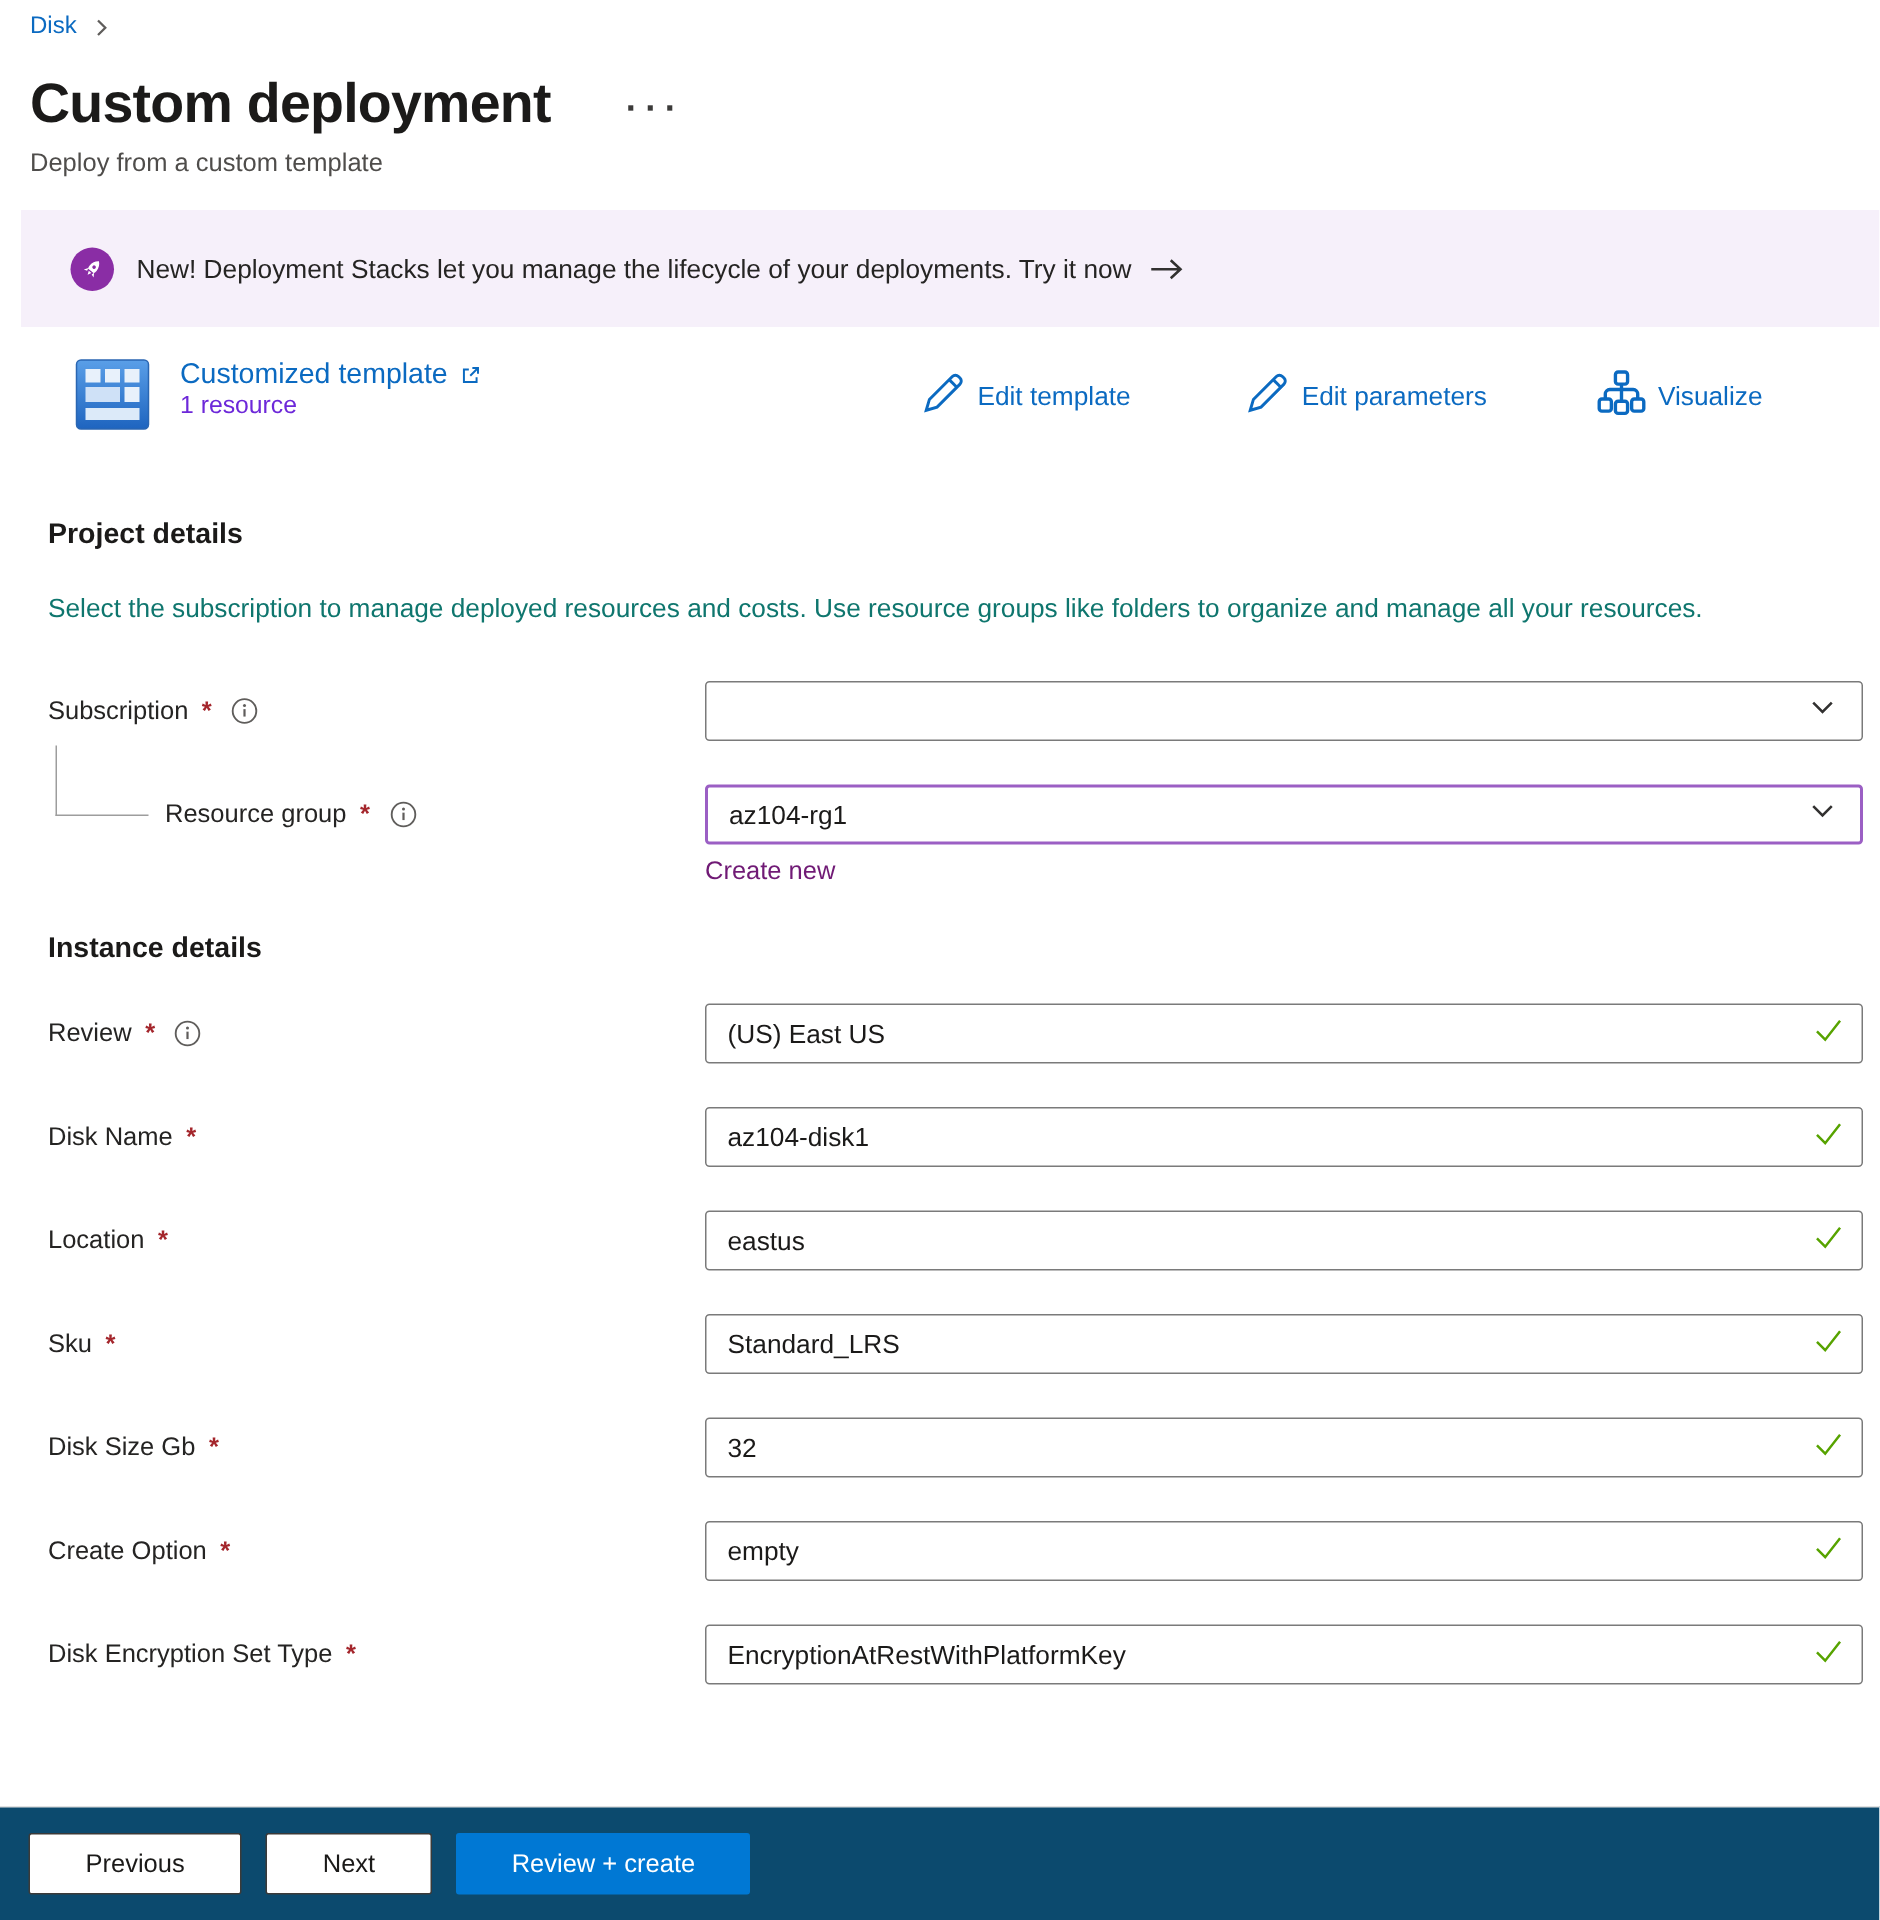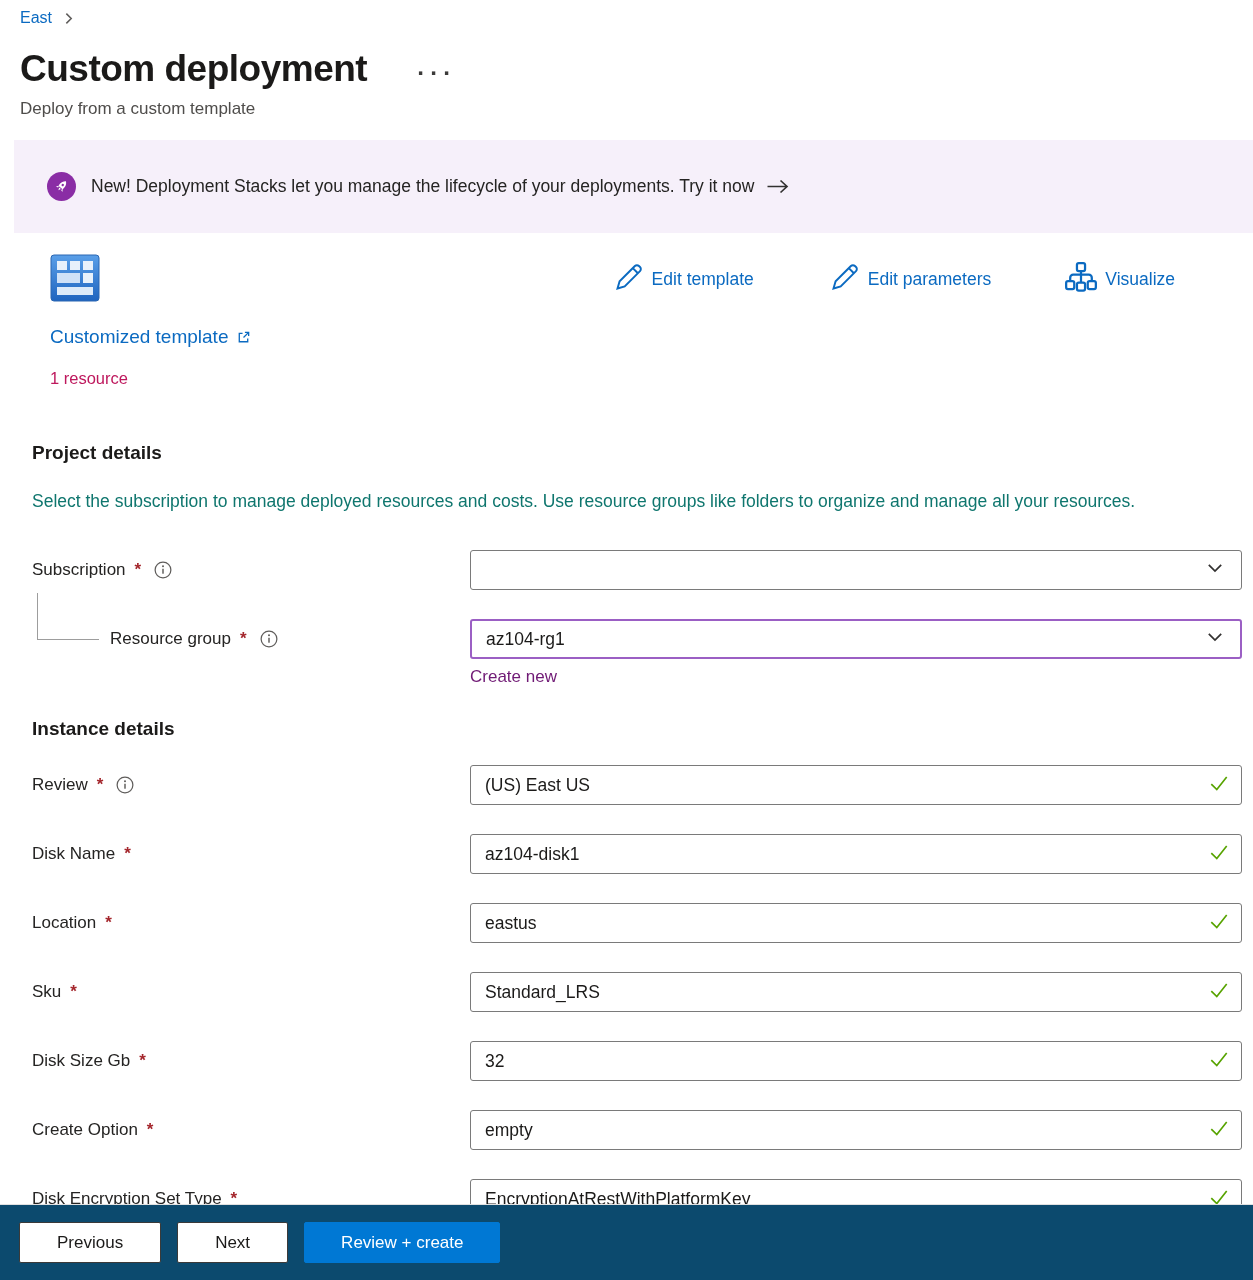--- a/index.html
+++ b/index.html
@@ -17,31 +17,31 @@
   .breadcrumb { display: flex; align-items: center; gap: 10px; padding: 9px 0 0 20px; font-size: 16px; }
   .breadcrumb a { color: #0b6ac1; text-decoration: none; cursor: pointer; }
 
   
   .title-row { display: flex; align-items: center; gap: 50px; margin: 21px 12px 0 20px; }
   .page-title { font-size: 37px; font-weight: 700; letter-spacing: -0.5px; color: #1b1a19; }
   .more-dots { font-size: 24px; font-weight: 700; color: #3b3a39; letter-spacing: 5px; cursor: pointer; line-height: 10px; padding-top: 8px; }
   .subtitle { margin: 9px 0 0 20px; font-size: 17px; color: #4f4d4b; }
 
   
-  .banner { margin: 21px 0 0 14px; width: 1239px; height: 93px; background: #f6f0fa; display: flex; align-items: center; cursor: pointer; }
+  .banner { margin: 21px 0 0 14px; width: 1239px; height: 78px; background: #f6f0fa; display: flex; align-items: center; cursor: pointer; }
   .rocket-circle { width: 29px; height: 29px; border-radius: 50%; background: #8a2da5; margin-left: 33px; flex: 0 0 auto; display: flex; align-items: center; justify-content: center; }
   .banner-msg { margin-left: 15px; font-size: 17.5px; color: #252423; }
   .banner-arrow { margin-left: 12px; display: flex; align-items: center; }
 
   
   .template-row { display: flex; justify-content: space-between; align-items: flex-start; margin: 21px 78px 0 50px; }
-  .template-left { display: flex; gap: 20px; flex-direction: column; }
+  .template-left { display: flex; gap: 20px; }
   .template-texts { padding-top: 0; }
   .template-link { display: flex; align-items: center; gap: 8px; color: #0b6ac1; font-size: 19px; text-decoration: none; cursor: pointer; }
-  .resource-count { font-size: 16.5px; color: #be185d; margin-top: 21px; }
+  .resource-count { font-size: 16.5px; color: #6d28d9; margin-top: 0; }
   .actions { display: flex; gap: 72px; padding-top: 6px; }
   .action-btn { display: flex; flex-direction: row; align-items: center; gap: 6px; color: #0b6ac1; cursor: pointer; background: none; border: none; font-family: inherit; }
   .action-btn .lbl { font-size: 17.5px; color: #0b6ac1; }
 
   
   .section-heading { margin: 54px 0 0 32px; font-size: 19px; font-weight: 700; color: #1b1a19; }
   .section-desc { margin: 22px 32px 0 32px; max-width: 1150px; font-size: 17.5px; line-height: 31px; color: #0f766e; }
 
   
   .form-area { margin-left: 32px; position: relative; }
@@ -77,21 +77,21 @@
   .btn { height: 41px; font-size: 17px; font-family: inherit; border-radius: 2px; cursor: pointer; }
   .btn-outline { background: #fff; border: 1px solid #3b3a39; color: #1b1a19; padding: 0 37px; }
   .btn-primary { background: #0078d4; border: 1px solid #0078d4; color: #fff; padding: 0 36px; }
 </style>
 </head>
 <body>
 
 <div class="content">
 
   <div class="breadcrumb">
-    <a>East</a>
+    <a>Disk</a>
     <span style="display:flex;">
       <svg width="13" height="13" viewBox="0 0 12 12" fill="none" stroke="#5f5d5b" stroke-width="1.4">
           <path d="M4 1.5 8.5 6 4 10.5"></path>
         </svg>
     </span>
   </div>
 
   <div class="title-row">
     <span class="page-title">Custom deployment</span>
     <span class="more-dots">···</span>

